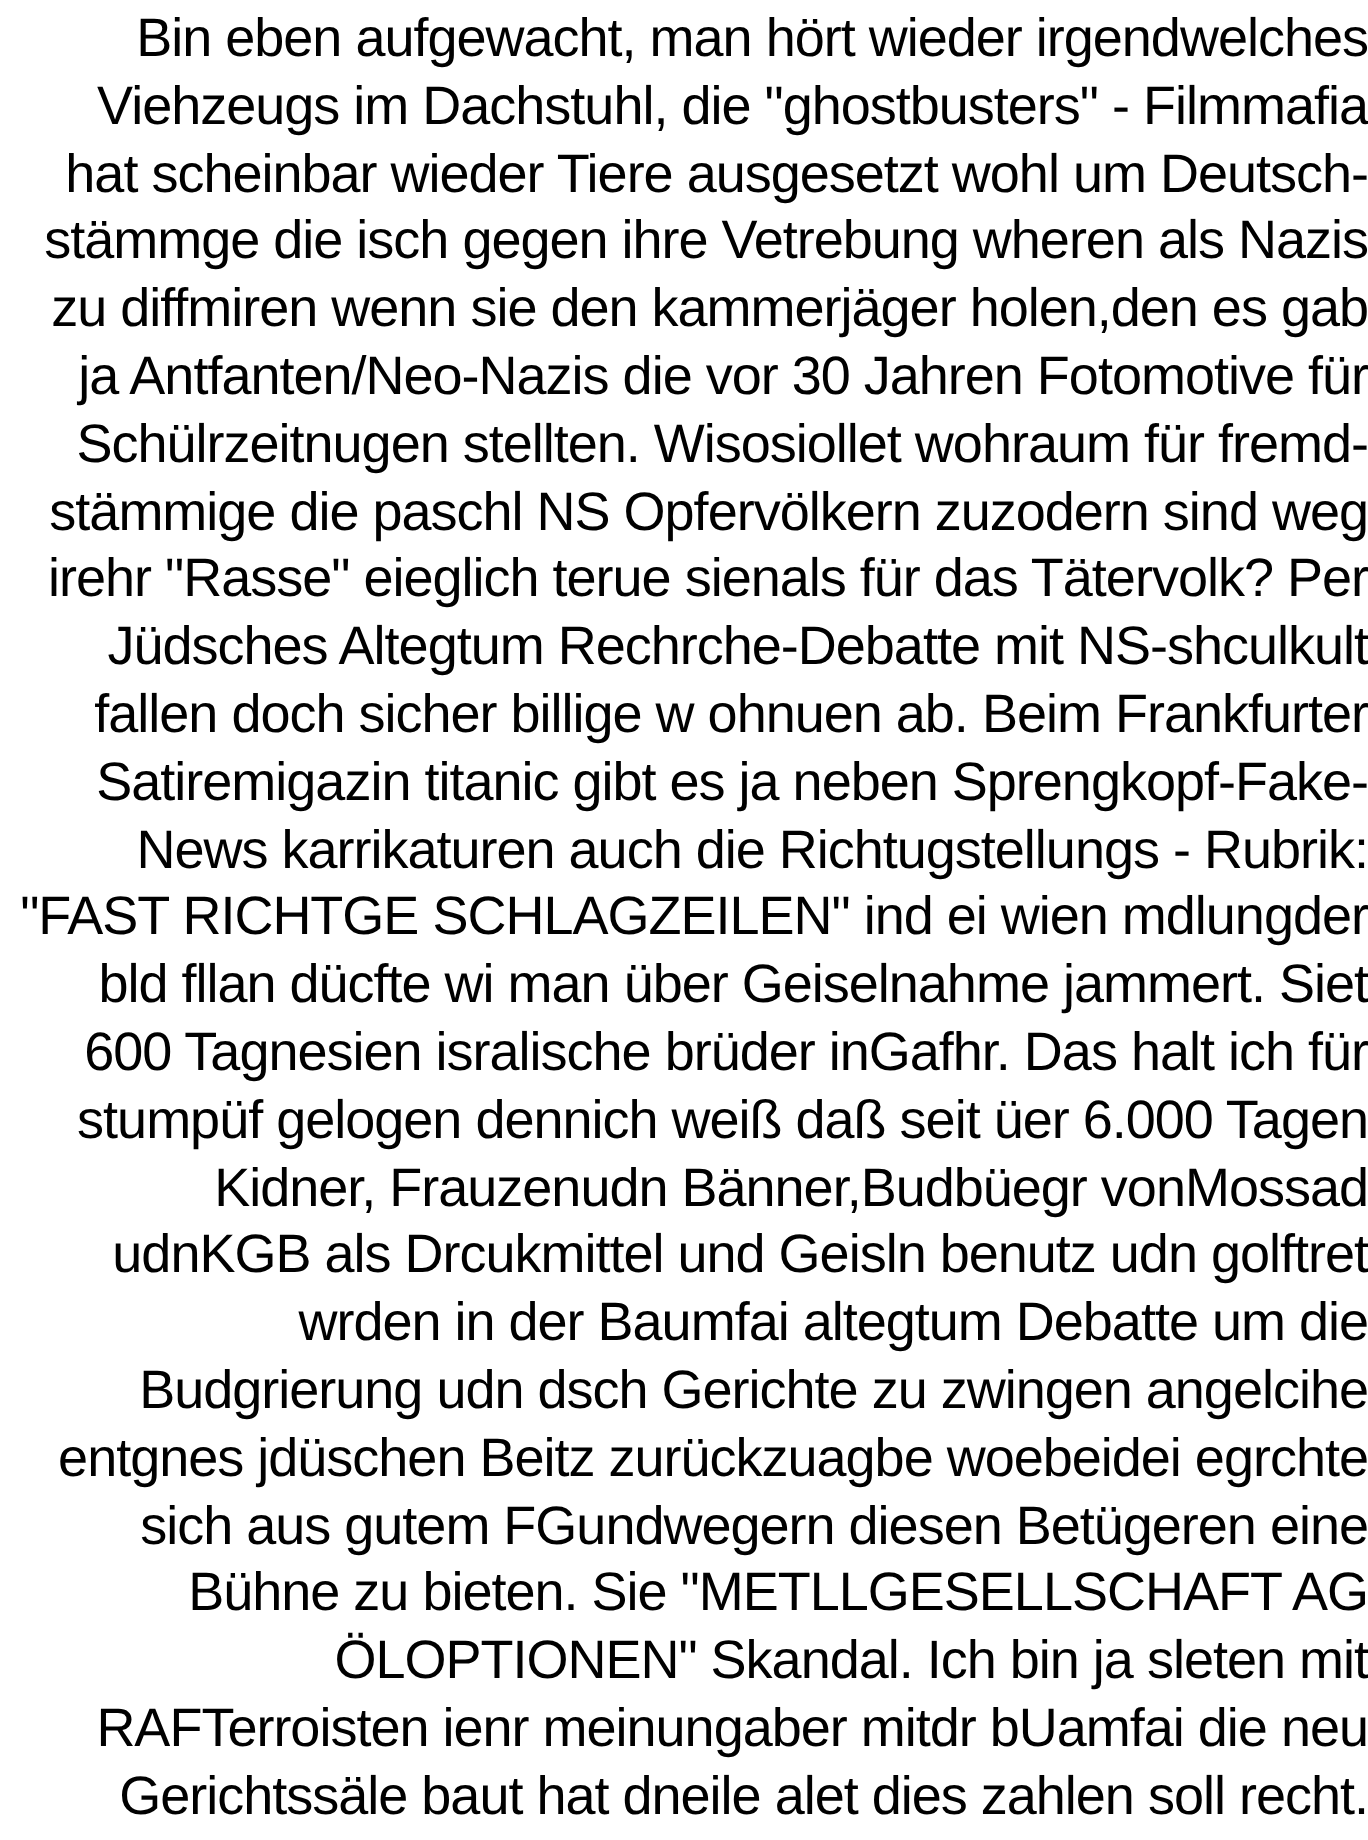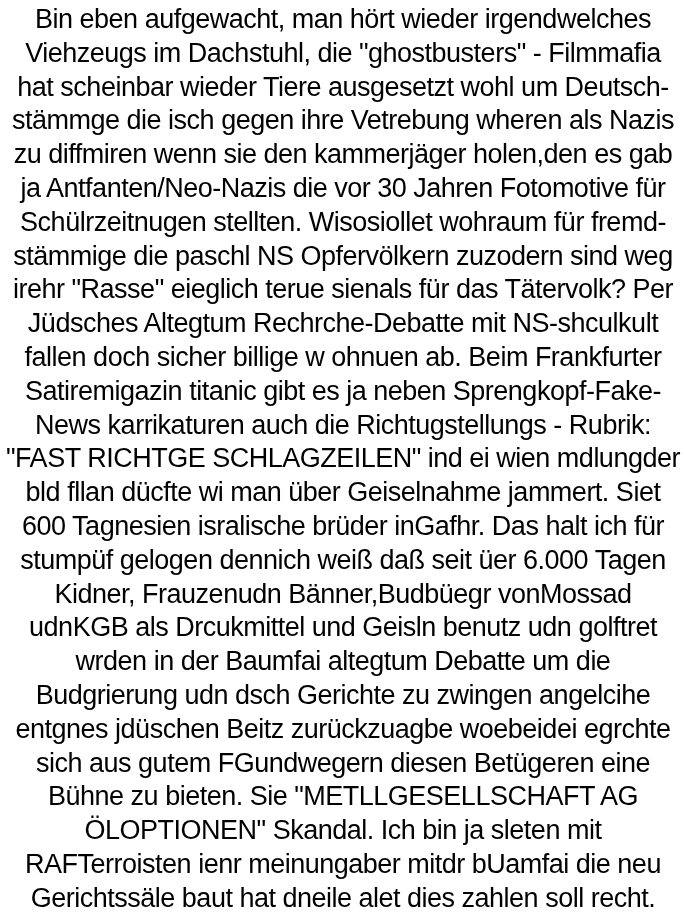--- a/index.html
+++ b/index.html
@@ -15,21 +15,21 @@
     overflow: hidden;
   }
   .paragraph {
     padding: 3px 0 0 2px;
     font-family: "Liberation Sans", "DejaVu Sans", sans-serif;
     font-size: 27px;
     line-height: 33.8px;
     letter-spacing: -0.5px;
     color: #000000;
     font-weight: 400;
-    text-align: center;
+    text-align: right;
     white-space: pre;
   }
   .line {
     height: 33.8px;
   }
 </style>
 </head>
 <body style="background: rgb(255, 255, 255);">
 
 <div class="page">

